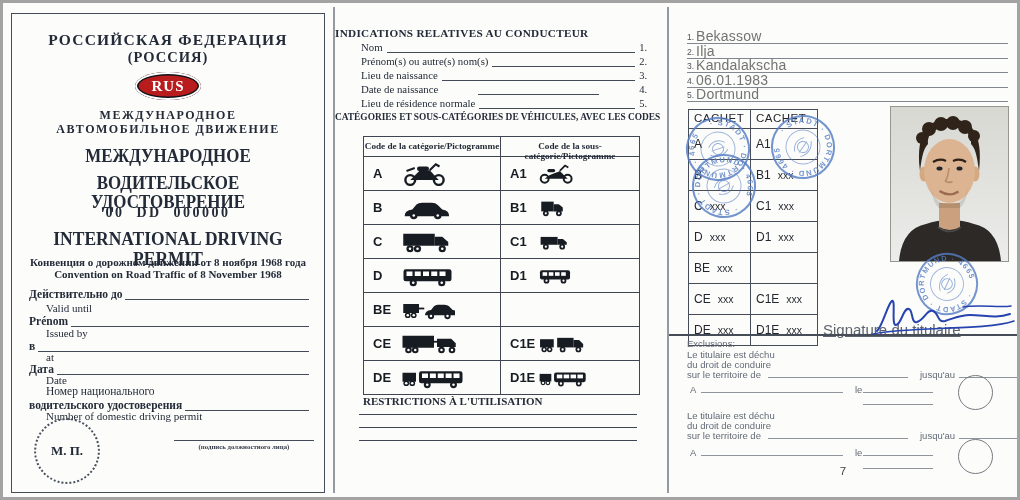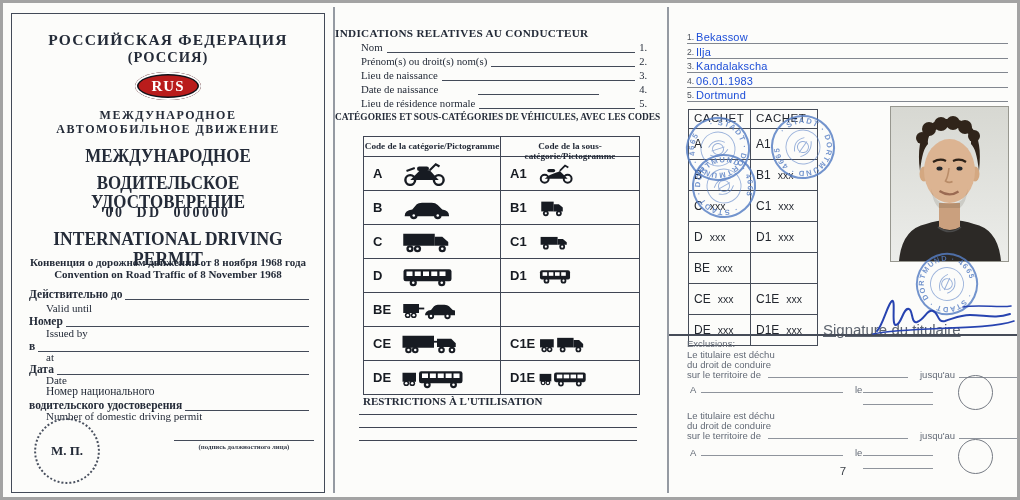--- a/index.html
+++ b/index.html
@@ -54,21 +54,21 @@
   .pict{display:flex; align-items:center;}
   .mrest{position:absolute; left:28px; font-weight:bold; font-size:11px;}
   .mline{position:absolute; left:24px; width:278px; border-top:1.3px solid #3f4553;}
 
   
   .page-right{position:absolute; left:666px; top:0; width:348px; height:500px;
     font-family:"Liberation Sans","DejaVu Sans",sans-serif;}
   .entry{position:absolute; left:18px; width:321px; height:15px;
     border-bottom:1px solid #82878f; display:flex; align-items:flex-end; gap:2px;}
   .enum{font-size:8.5px; color:#4d525b; padding-bottom:1px;}
-  .eval{font-size:11px; color:#1d4ed8; letter-spacing:.2px; line-height:1;}
+  .eval{font-size:14px; color:#737373; letter-spacing:.2px; line-height:1;}
   .ctable{position:absolute; left:19px; top:106px; width:130px;
     border:1.3px solid #464c58; box-sizing:border-box;}
   .chead{display:flex; height:18px; border-bottom:1.3px solid #464c58;}
   .chc{width:62px; box-sizing:border-box; border-right:1.3px solid #464c58;
     font-size:11.5px; letter-spacing:.5px; color:#22262e; padding:2px 0 0 5px;}
   .chc:last-child{border-right:none; flex:1;}
   .crow{display:flex; height:30px; border-bottom:1.3px solid #464c58;}
   .crow:last-child{border-bottom:none;}
   .ccell{width:62px; box-sizing:border-box; border-right:1.3px solid #464c58;
     display:flex; align-items:center; padding-left:5px; gap:7px;}
@@ -106,21 +106,21 @@
     <div class="lp-c" style="top:243px; font-size:11px; font-weight:bold;">Конвенция о дорожном движении от 8 ноября 1968 года</div>
     <div class="lp-c" style="top:255px; font-size:11px; font-weight:bold;">Convention on Road Traffic of 8 November 1968</div>
 
     <div class="lc" style="top:272px;">
       <span class="lab">Действительно до</span>
       <span class="rule"></span>
     </div>
     <div class="lsub" style="top:288px;">Valid until</div>
 
     <div class="lc" style="top:299px;">
-      <span class="lab">Номер</span>
+      <span class="lab">Prénom</span>
       <span class="rule"></span>
     </div>
     <div class="lsub" style="top:313px;">Issued by</div>
 
     <div class="lc" style="top:324px;">
       <span class="lab">в</span>
       <span class="rule"></span>
     </div>
     <div class="lsub" style="top:337px;">at</div>
 
@@ -149,21 +149,21 @@
 
   <section class="page-center">
     <div class="mh" style="top:24px; font-size:11.2px; letter-spacing:.3px;">INDICATIONS RELATIVES AU CONDUCTEUR</div>
 
     <div class="mfld" style="top:37px;">
       <span class="lab">Nom</span>
       <span class="rule"></span>
       <span class="num">1.</span>
     </div>
     <div class="mfld" style="top:51px;">
-      <span class="lab">Prénom(s) ou droit(s) nom(s)</span>
+      <span class="lab">Prénom(s) ou autre(s) nom(s)</span>
       <span class="rule"></span>
       <span class="num">2.</span>
     </div>
     <div class="mfld" style="top:65px;">
       <span class="lab">Lieu de naissance</span>
       <span class="rule"></span>
       <span class="num">3.</span>
     </div>
     <div class="mfld" style="top:79px;gap:36px;">
       <span class="lab">Date de naissance</span>

